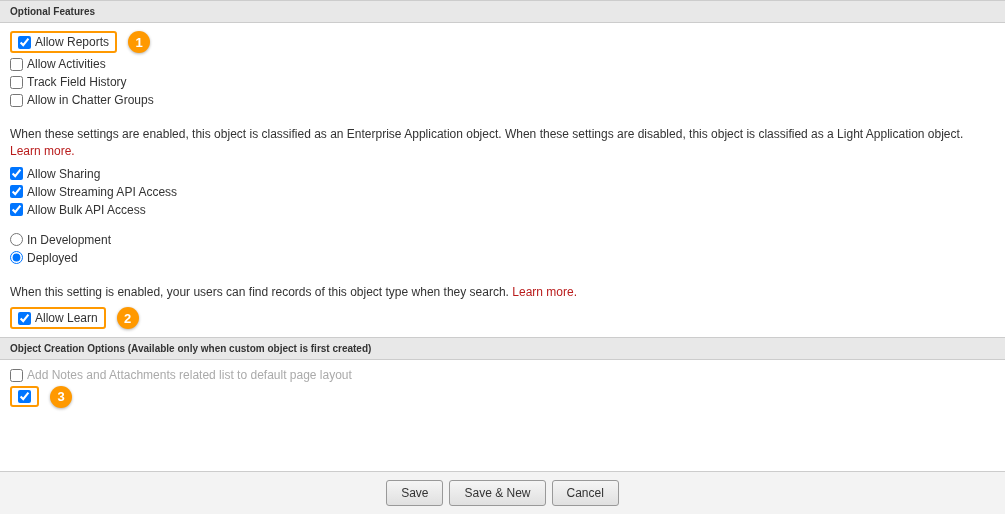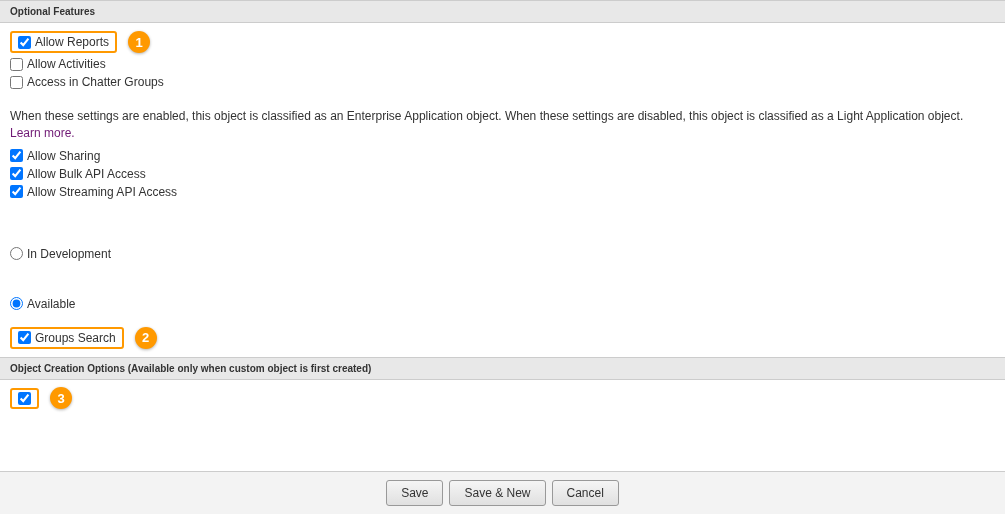--- a/index.html
+++ b/index.html
@@ -53,21 +53,20 @@
     .checkbox-row label {
       font-size: 12px;
       cursor: pointer;
     }
 
     .radio-row {
       display: flex;
       align-items: center;
       padding: 2px 0;
       gap: 4px;
-      margin-top: 32px;
     }
 
     .radio-row input[type="radio"] {
       width: 13px;
       height: 13px;
       margin: 0;
       cursor: pointer;
     }
 
     .radio-row label {
@@ -76,21 +75,21 @@
     }
 
     .description-text {
       font-size: 12px;
       color: #333;
       padding: 5px 0;
       line-height: 1.4;
     }
 
     .link {
-      color: #701a75;
+      color: #b91c1c;
       text-decoration: none;
       cursor: pointer;
     }
 
     .annotation-badge {
       display: inline-flex;
       align-items: center;
       justify-content: center;
       width: 22px;
       height: 22px;
@@ -160,75 +159,87 @@
           <input type="checkbox" id="allow-reports" checked="" style="">
           <label for="allow-reports">Allow Reports</label>
           <div class="annotation-badge">1</div>
         </div>
       </div>
       <div class="checkbox-row">
         <input type="checkbox" id="allow-activities" style="">
         <label for="allow-activities">Allow Activities</label>
       </div>
       <div class="checkbox-row">
+        <input type="checkbox" id="track-field-history" style="">
+        <label for="track-field-history">Track Field History</label>
+      </div>
+      <div class="checkbox-row">
         <input type="checkbox" id="allow-chatter" style="">
-        <label for="allow-chatter">Access in Chatter Groups</label>
+        <label for="allow-chatter">Allow in Chatter Groups</label>
       </div>
     </div>
   </div>
 
   <div>
     <div class="section-content">
       <div class="description-text">
         <span>When these settings are enabled, this object is classified as an Enterprise Application object. When these settings are disabled, this object is classified as a Light Application object.</span>
         <a class="link">Learn more.</a>
       </div>
       <div class="checkbox-row">
         <input type="checkbox" id="allow-sharing" checked="" style="">
         <label for="allow-sharing">Allow Sharing</label>
       </div>
       <div class="checkbox-row">
+        <input type="checkbox" id="allow-streaming-api" checked="" style="">
+        <label for="allow-streaming-api">Allow Streaming API Access</label>
+      </div>
+      <div class="checkbox-row">
         <input type="checkbox" id="allow-bulk-api" checked="" style="">
         <label for="allow-bulk-api">Allow Bulk API Access</label>
-      </div>
-      <div class="checkbox-row">
-        <input type="checkbox" id="allow-streaming-api" checked="" style="">
-        <label for="allow-streaming-api">Allow Streaming API Access</label>
       </div>
     </div>
   </div>
 
   <div>
     <div class="section-content">
       <div class="radio-row">
         <input type="radio" id="in-development" name="deployment" style="">
         <label for="in-development">In Development</label>
       </div>
       <div class="radio-row">
         <input type="radio" id="deployed" name="deployment" checked="" style="">
-        <label for="deployed">Available</label>
-      </div>
-    </div>
-  </div>
-
-  <div>
-    <div class="section-content">
+        <label for="deployed">Deployed</label>
+      </div>
+    </div>
+  </div>
+
+  <div>
+    <div class="section-content">
+      <div class="description-text">
+        <span>When this setting is enabled, your users can find records of this object type when they search.</span>
+        <a class="link">Learn more.</a>
+      </div>
       <div class="checkbox-row">
         <div class="outlined-item">
           <input type="checkbox" id="allow-search" checked="" style="">
-          <label for="allow-search">Groups Search</label>
+          <label for="allow-search">Allow Learn</label>
           <div class="annotation-badge">2</div>
         </div>
       </div>
     </div>
   </div>
 
   <div>
     <div class="section-header">Object Creation Options (Available only when custom object is first created)</div>
     <div class="section-content">
+      <div class="checkbox-row strikethrough-area">
+        <input type="checkbox" id="add-notes" style="">
+        <label for="add-notes">Add Notes and Attachments related list to default page layout</label>
+      </div>
       <div class="checkbox-row">
         <div class="outlined-item">
           <input type="checkbox" id="launch-wizard" checked="" style="">
           <div class="annotation-badge">3</div>
         </div>
       </div>
     </div>
   </div>
 
   <div class="footer-bar">

